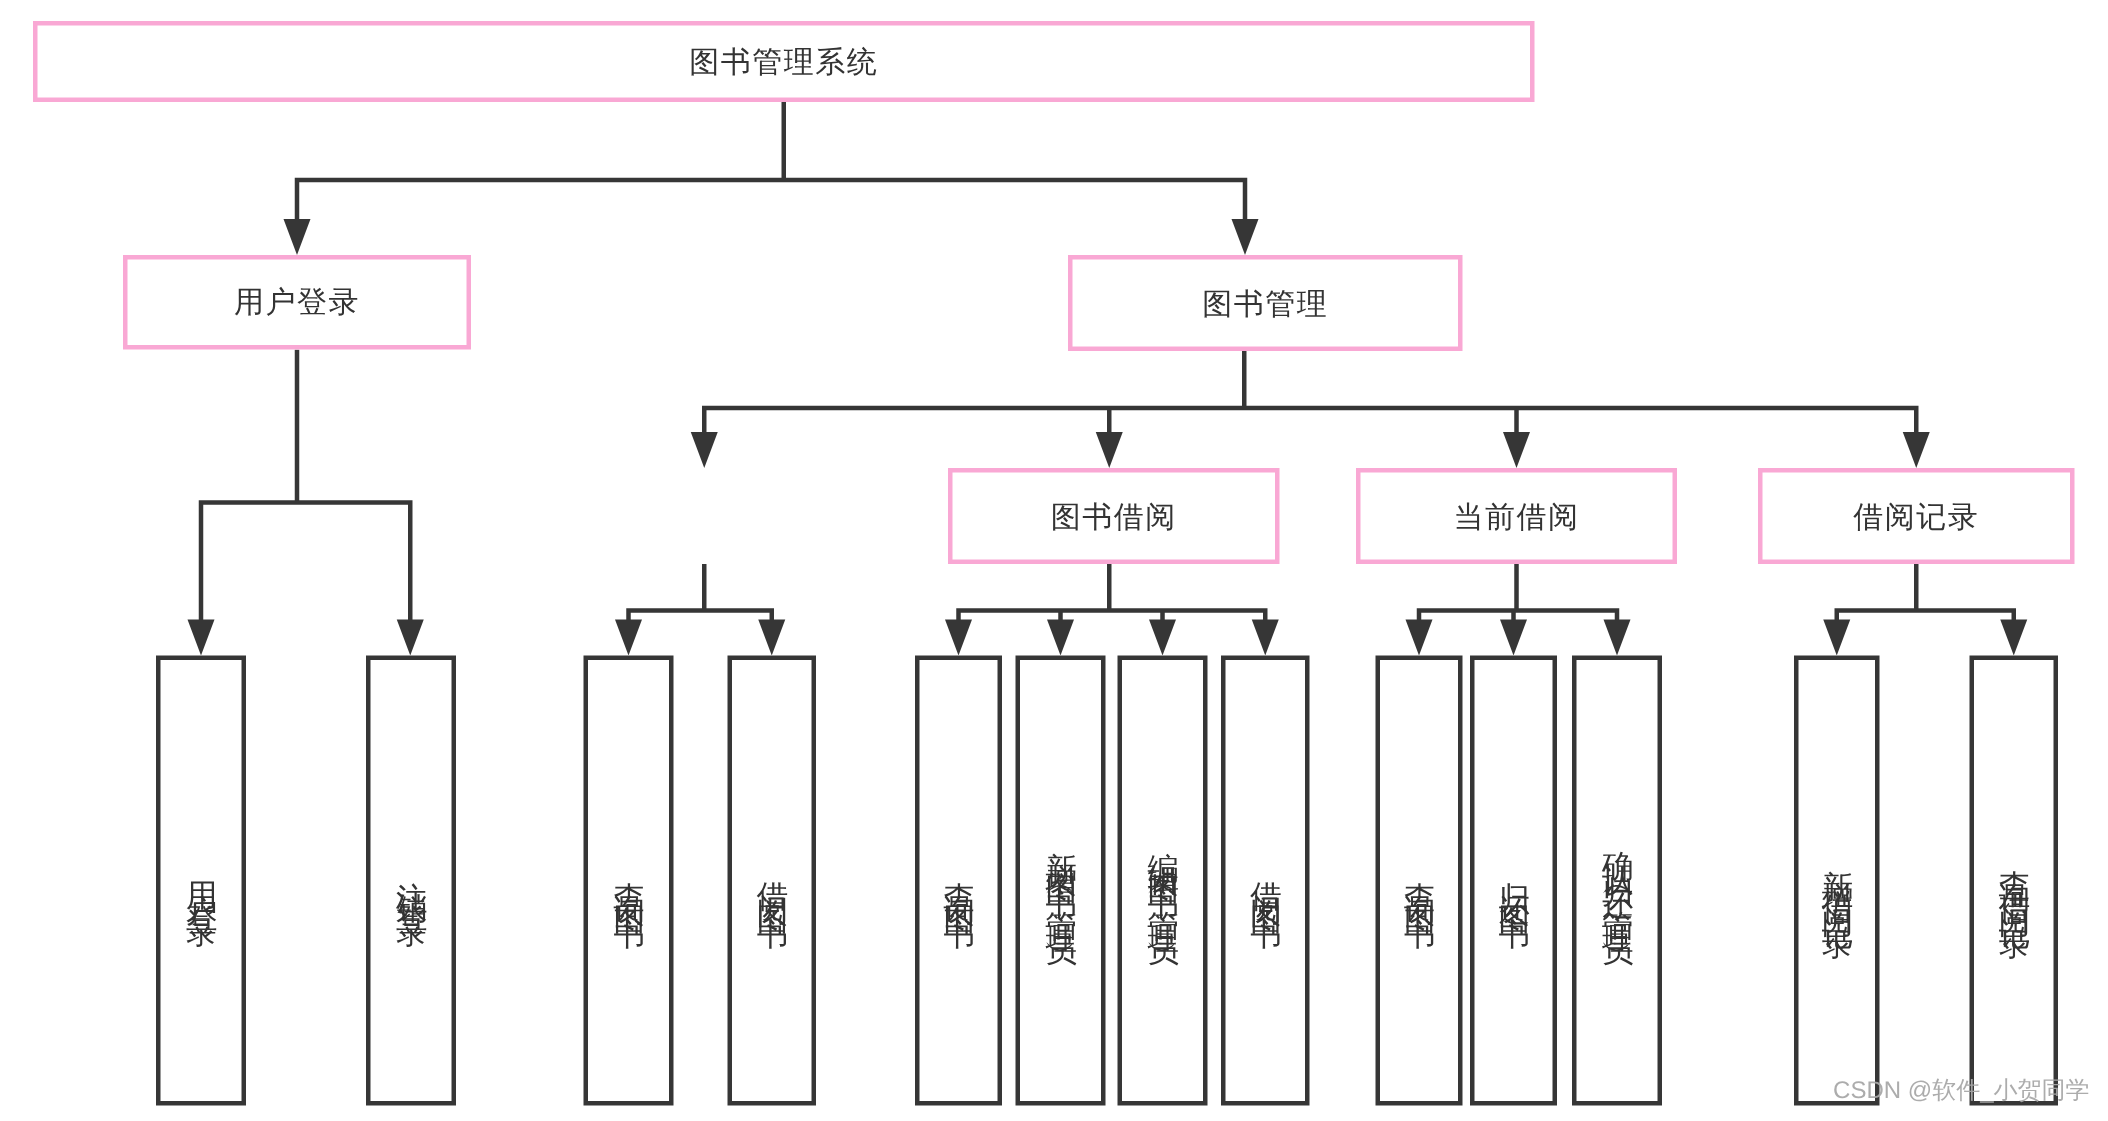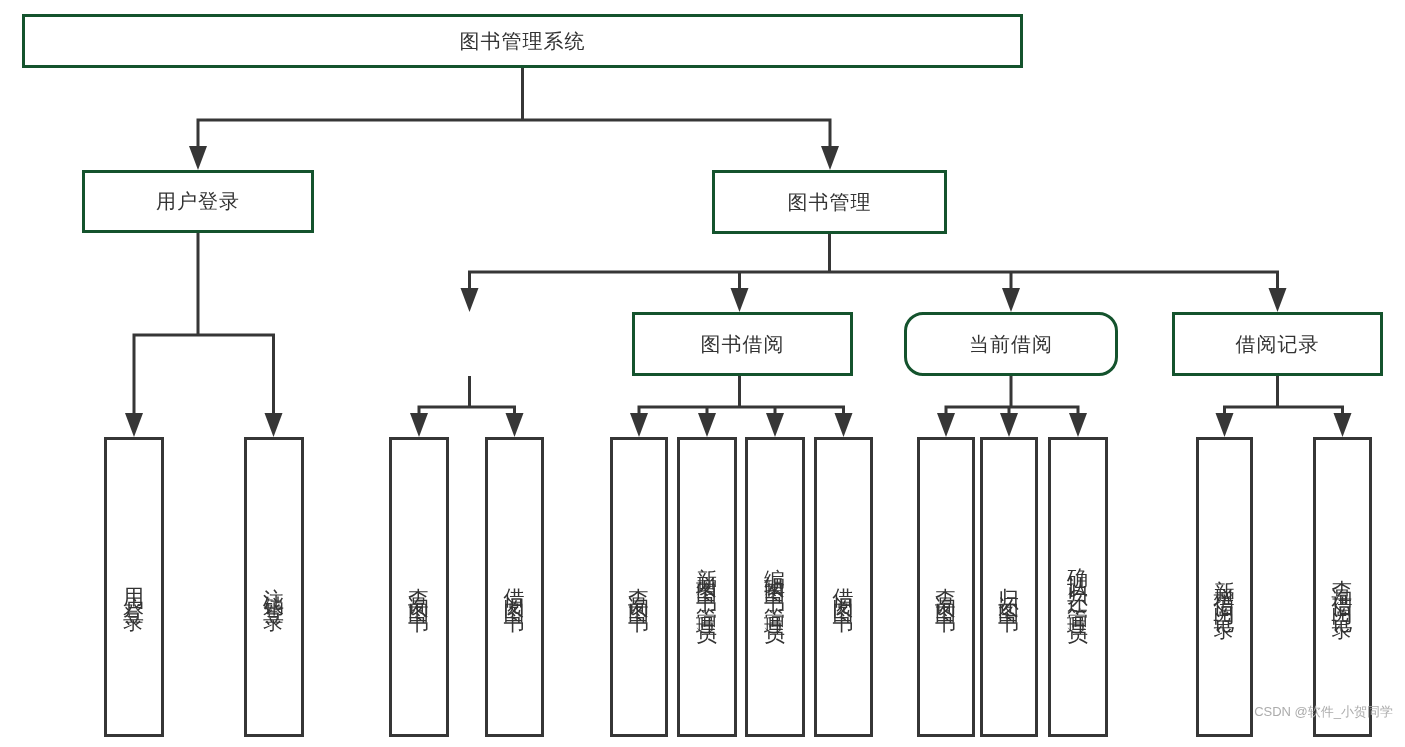--- a/index.html
+++ b/index.html
@@ -13,21 +13,21 @@
   }
   #connector-svg {
     position: absolute;
     left: 0; top: 0;
     width: 1405px; height: 747px;
     z-index: 1;
   }
   .hbox {
     position: absolute;
     box-sizing: border-box;
-    border: 3px solid #14532d;
+    border: 3px solid #f9a8d4;
     background: #ffffff;
     display: flex;
     align-items: center;
     justify-content: center;
     z-index: 2;
   }
   .hlabel {
     color: #333333;
     font-size: 20px;
     letter-spacing: 1px;
@@ -49,22 +49,22 @@
     writing-mode: vertical-rl;
     color: #333333;
     font-size: 21px;
     letter-spacing: 8px;
     line-height: 1;
     white-space: nowrap;
   }
   #watermark {
     position: absolute;
     right: 12px;
-    bottom: 26px;
-    font-size: 13px;
+    bottom: 9px;
+    font-size: 16px;
     color: rgba(168,168,168,0.95);
     z-index: 5;
     white-space: nowrap;
   }
 </style>
 </head>
 <body>
 
 <div id="canvas">
 
@@ -115,28 +115,28 @@
     </g>
   </svg>
 
   <div class="hbox" style="left:22px; top:14px; width:1001px; height:54px;">
     <span class="hlabel">图书管理系统</span>
   </div>
 
   <div class="hbox" style="left:82px; top:170px; width:232px; height:63px;">
     <span class="hlabel">用户登录</span>
   </div>
-  <div class="hbox" style="left:712px; top:170px; width:235px; height:64px;">
+  <div class="hbox" style="left:712px; top:170px; width:263px; height:64px;">
     <span class="hlabel">图书管理</span>
   </div>
 
   <div class="hbox" style="left:632px; top:312px; width:221px; height:64px;">
     <span class="hlabel">图书借阅</span>
   </div>
-  <div class="hbox" style="left:904px; top:312px; width:214px; height:64px;border-radius:19px;">
+  <div class="hbox" style="left:904px; top:312px; width:214px; height:64px;">
     <span class="hlabel">当前借阅</span>
   </div>
   <div class="hbox" style="left:1172px; top:312px; width:211px; height:64px;">
     <span class="hlabel">借阅记录</span>
   </div>
 
   <div class="vbox" style="left:104px; width:60px;">
     <span class="vlabel">用户登录</span>
   </div>
   <div class="vbox" style="left:244px; width:60px;">

